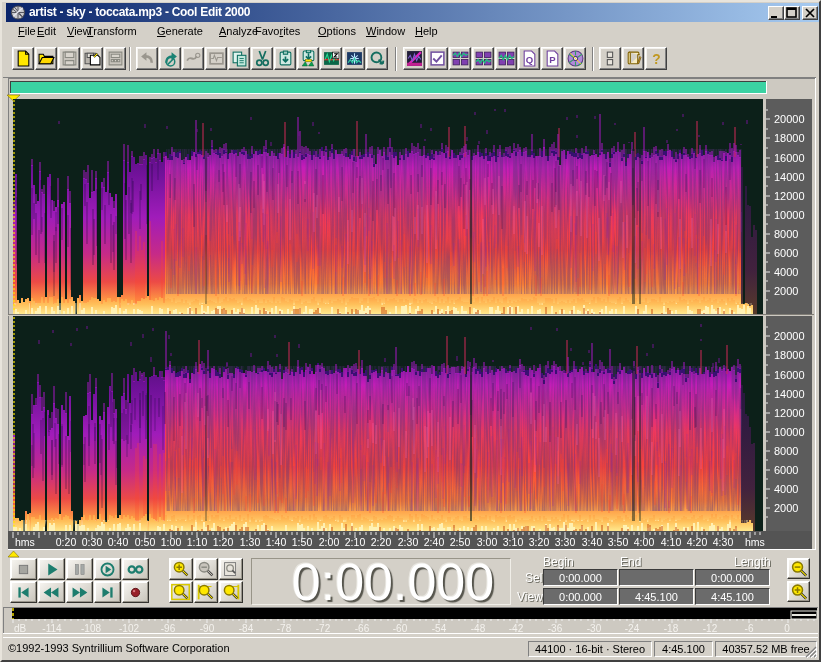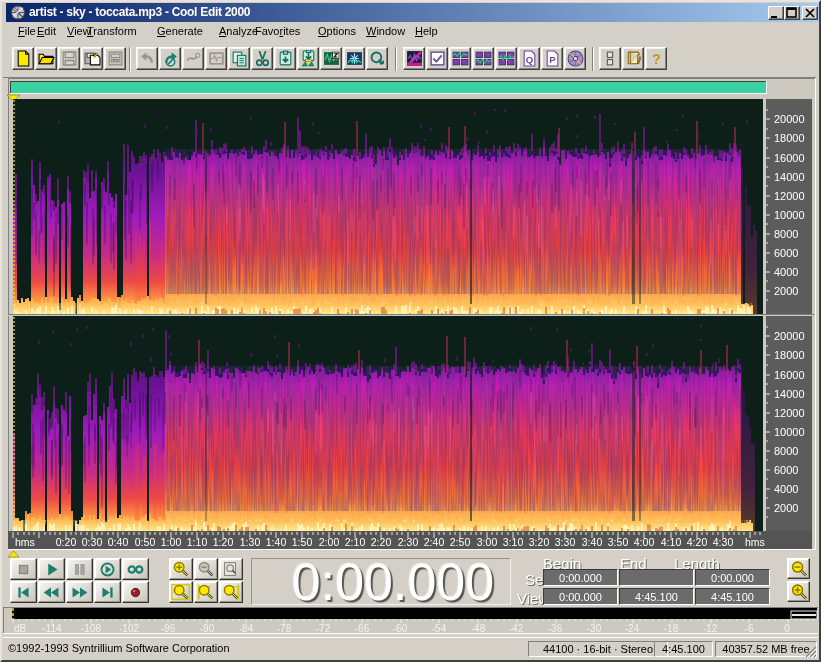--- a/index.html
+++ b/index.html
@@ -30,21 +30,21 @@
 #timedisp{left:251px;top:558px;width:260px;height:47px;
 border:1px solid;border-color:#989488 #f0eee8 #f0eee8 #989488;
 color:#fff;font-size:52px;text-align:center;line-height:46px;
 text-shadow:2px 2px 1px #55544c, -1px -1px 0 #e8e6e0}
 .sl{font:11px "Liberation Sans";fill:#fff}
 .rl{font:10.5px "Liberation Sans";fill:#fff}
 .ml{font:10px "Liberation Sans";fill:#f4f2ee}
 .cell{position:absolute;width:75px;height:17px;background:#6b6b6b;color:#fff;
 font-size:11px;text-align:center;line-height:16px;
 border:1px solid;border-color:#3a3a3a #fff #fff #3a3a3a}
-.hdr{position:absolute;color:#fff;font-size:15px;text-shadow:1px 1px 0 #6a695f}
+.hdr{position:absolute;color:#fff;font-size:12px;text-shadow:1px 1px 0 #6a695f}
 #status{left:3px;top:637px;width:815px;height:22px;background:#d4d0c8;
 border-top:1px solid #fff;font-size:11px;color:#000}
 .spanel{position:absolute;top:3px;height:16px;border:1px solid;
 border-color:#808080 #fff #fff #808080;font-size:11px;line-height:14px;text-align:center}
 </style></head><body>
 <svg width="821" height="662" viewBox="0 0 821 662" style="position:absolute;left:0;top:0">
 <defs>
 <linearGradient id="gb" x1="0" y1="99" x2="0" y2="314" gradientUnits="userSpaceOnUse">
 <stop offset="0" stop-color="#4a1076"></stop>
         <stop offset="0.25" stop-color="#9a14b0"></stop>
@@ -635,30 +635,30 @@
     <svg width="22" height="20" viewBox="0 0 22 20">
       <circle cx="10" cy="8" r="5.2" fill="#ffe800" stroke="#8a7a00" stroke-width="1.6"></circle>
       <path d="M14 12l5 5" stroke="#1a1a1a" stroke-width="2.6"></path>
       <path d="M14 12l5 5" stroke="#ffe800" stroke-width="1.2"></path>
       <path d="M7 8h6M10 5v6" stroke="#8a7a00" stroke-width="1.6"></path>
     </svg>
   </div>
 <div class="abs" id="timedisp"><span style="margin-left:24px">0:00.000</span></div>
 <div class="hdr" style="left:543px;top:555px">Begin</div>
 <div class="hdr" style="left:620px;top:555px">End</div>
-<div class="hdr" style="left:674px;top:555px">Length</div>
+<div class="hdr" style="left:734px;top:555px">Length</div>
 <div class="hdr" style="left:525px;top:571px">Sel</div>
 <div class="hdr" style="left:517px;top:590px">View</div>
 <div class="cell" style="left:543px;top:569px">0:00.000</div>
 <div class="cell" style="left:619px;top:569px"></div>
 <div class="cell" style="left:695px;top:569px">0:00.000</div>
 <div class="cell" style="left:543px;top:588px">0:00.000</div>
 <div class="cell" style="left:619px;top:588px">4:45.100</div>
 <div class="cell" style="left:695px;top:588px">4:45.100</div>
 <div class="abs" id="status">
 <span style="position:absolute;left:5px;top:4px">©1992-1993 Syntrillium Software Corporation</span>
-<div class="spanel" style="left:525px;width:140px">44100 · 16-bit · Stereo</div>
+<div class="spanel" style="left:525px;width:124px">44100 · 16-bit · Stereo</div>
 <div class="spanel" style="left:651px;width:59px">4:45.100</div>
 <div class="spanel" style="left:712px;width:102px">40357.52 MB free</div>
 <svg width="12" height="12" style="position:absolute;right:1px;top:8px">
 <path d="M11 1L1 11M11 5L5 11M11 9l-2 2" stroke="#808080" stroke-width="1.2"></path>
 <path d="M12 2L2 12M12 6L6 12M12 10l-2 2" stroke="#fff" stroke-width="1"></path>
     </svg>
 </div>
 </body></html>

